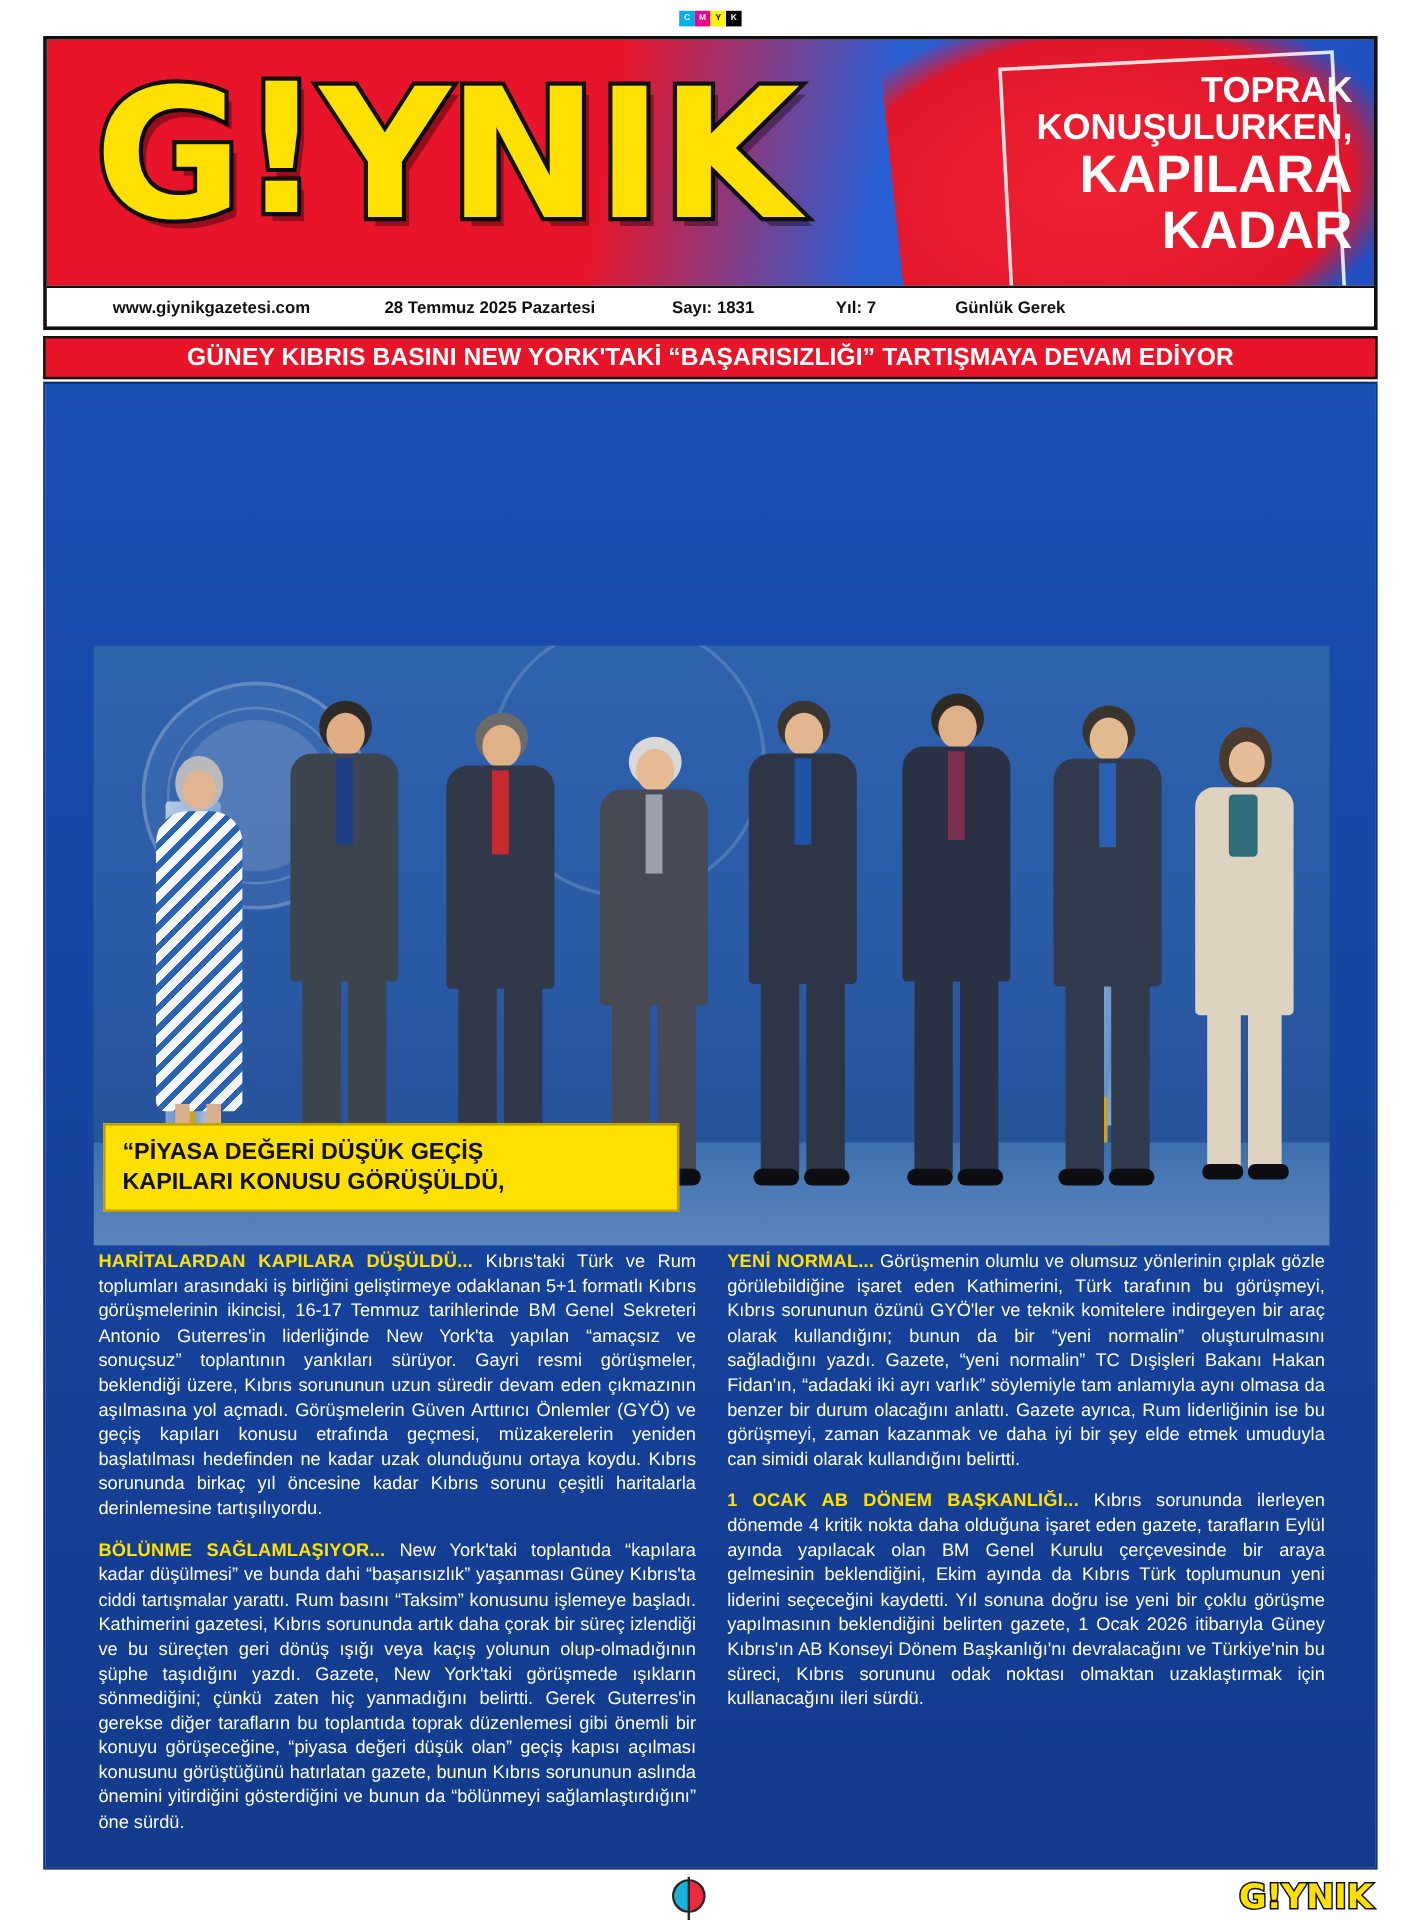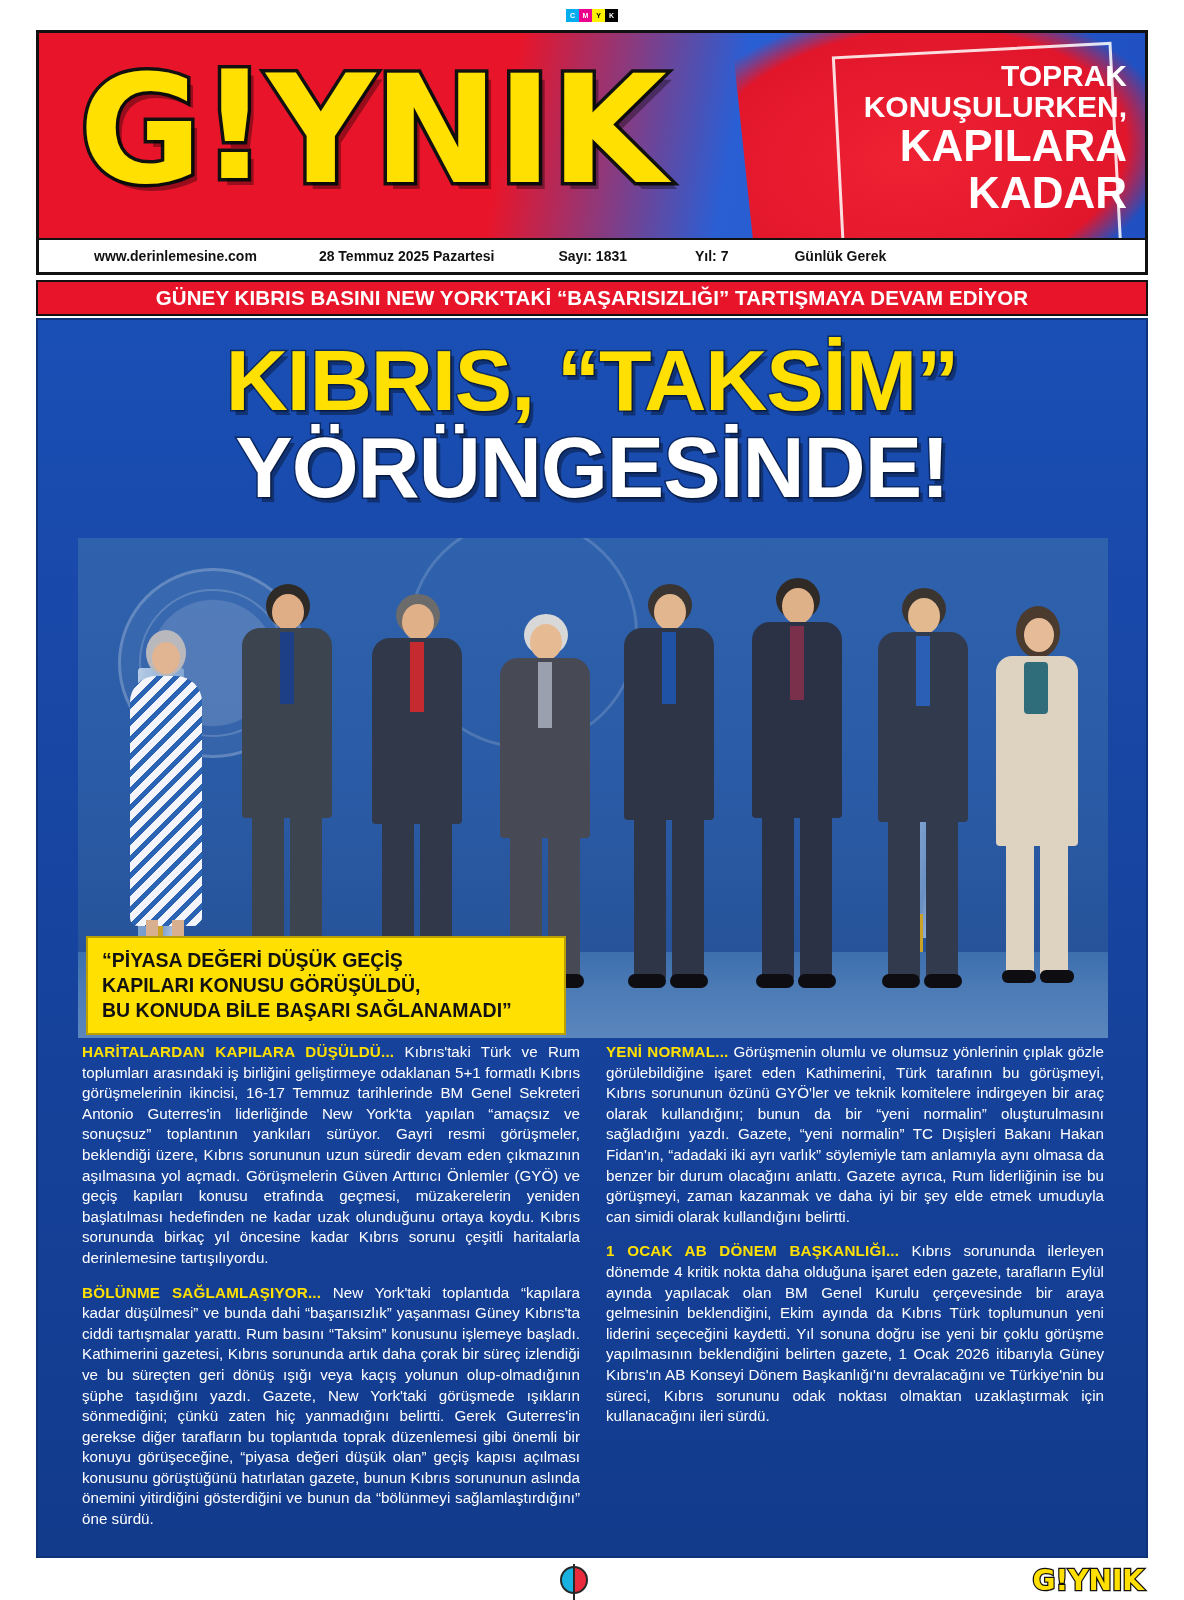--- a/index.html
+++ b/index.html
@@ -217,36 +217,32 @@
 
   <div class="promo">
     <div class="frame"></div>
     <div class="l1">TOPRAK</div>
     <div class="l2">KONUŞULURKEN,</div>
     <div class="l3">KAPILARA</div>
     <div class="l3">KADAR</div>
   </div>
 
   <div class="masthead-info">
-    <span class="mi site">www.derinlemesine.com</span>
+    <span class="mi site">www.giynikgazetesi.com</span>
     <span class="mi date">28 Temmuz 2025 Pazartesi</span>
     <span class="mi issue">Sayı: 1831</span>
     <span class="mi year">Yıl: 7</span>
     <span class="mi kind">Günlük Gerek</span>
   </div>
 </div>
 
 <div class="banner">GÜNEY KIBRIS BASINI NEW YORK'TAKİ “BAŞARISIZLIĞI” TARTIŞMAYA DEVAM EDİYOR</div>
 
 <div class="body-area">
 
-  <div class="headline">
-    <div class="l1">KIBRIS, “TAKSİM”</div>
-    <div class="l2">YÖRÜNGESİNDE!</div>
-  </div>
 
   <div class="photo">
     <div class="unlogo"></div>
     <div class="unlogo2"></div>
 
     <div class="flag" style="left:60px;  height:270px; bottom:100px;"></div>
     <div class="flagpole" style="left:78px; bottom:14px;"></div>
     <div class="flagbase" style="left:64px;"></div>
 
     <div class="flag" style="left:820px; height:270px; bottom:100px;"></div>
@@ -339,21 +335,20 @@
       <div style="position:absolute;left:20px;top:238px;width:28px;height:130px;background:#ded3c1;"></div>
       <div style="position:absolute;left:54px;top:238px;width:28px;height:130px;background:#ded3c1;"></div>
       <div style="position:absolute;left:16px;top:364px;width:34px;height:13px;background:#0e0e12;border-radius:6px;"></div>
       <div style="position:absolute;left:54px;top:364px;width:34px;height:13px;background:#0e0e12;border-radius:6px;"></div>
     </div>
   </div>
 
   <div class="quotebox">
     <div>“PİYASA DEĞERİ DÜŞÜK GEÇİŞ</div>
     <div>KAPILARI KONUSU GÖRÜŞÜLDÜ,</div>
-    <div>BU KONUDA BİLE BAŞARI SAĞLANAMADI”</div>
   </div>
 
   <div class="cols">
 
     <div class="col">
       <p>
         <span class="lede">HARİTALARDAN KAPILARA DÜŞÜLDÜ...</span><span> Kıbrıs'taki Türk ve Rum toplumları arasındaki iş birliğini geliştirmeye odaklanan 5+1 formatlı Kıbrıs görüşmelerinin ikincisi, 16-17 Temmuz tarihlerinde BM Genel Sekreteri Antonio Guterres'in liderliğinde New York'ta yapılan “amaçsız ve sonuçsuz” toplantının yankıları sürüyor. Gayri resmi görüşmeler, beklendiği üzere, Kıbrıs sorununun uzun süredir devam eden çıkmazının aşılmasına yol açmadı. Görüşmelerin Güven Arttırıcı Önlemler (GYÖ) ve geçiş kapıları konusu etrafında geçmesi, müzakerelerin yeniden başlatılması hedefinden ne kadar uzak olunduğunu ortaya koydu. Kıbrıs sorununda birkaç yıl öncesine kadar Kıbrıs sorunu çeşitli haritalarla derinlemesine tartışılıyordu.</span>
       </p>
       <p>
         <span class="lede">BÖLÜNME SAĞLAMLAŞIYOR...</span><span> New York'taki toplantıda “kapılara kadar düşülmesi” ve bunda dahi “başarısızlık” yaşanması Güney Kıbrıs'ta ciddi tartışmalar yarattı. Rum basını “Taksim” konusunu işlemeye başladı. Kathimerini gazetesi, Kıbrıs sorununda artık daha çorak bir süreç izlendiği ve bu süreçten geri dönüş ışığı veya kaçış yolunun olup-olmadığının şüphe taşıdığını yazdı. Gazete, New York'taki görüşmede ışıkların sönmediğini; çünkü zaten hiç yanmadığını belirtti. Gerek Guterres'in gerekse diğer tarafların bu toplantıda toprak düzenlemesi gibi önemli bir konuyu görüşeceğine, “piyasa değeri düşük olan” geçiş kapısı açılması konusunu görüştüğünü hatırlatan gazete, bunun Kıbrıs sorununun aslında önemini yitirdiğini gösterdiğini ve bunun da “bölünmeyi sağlamlaştırdığını” öne sürdü.</span>

